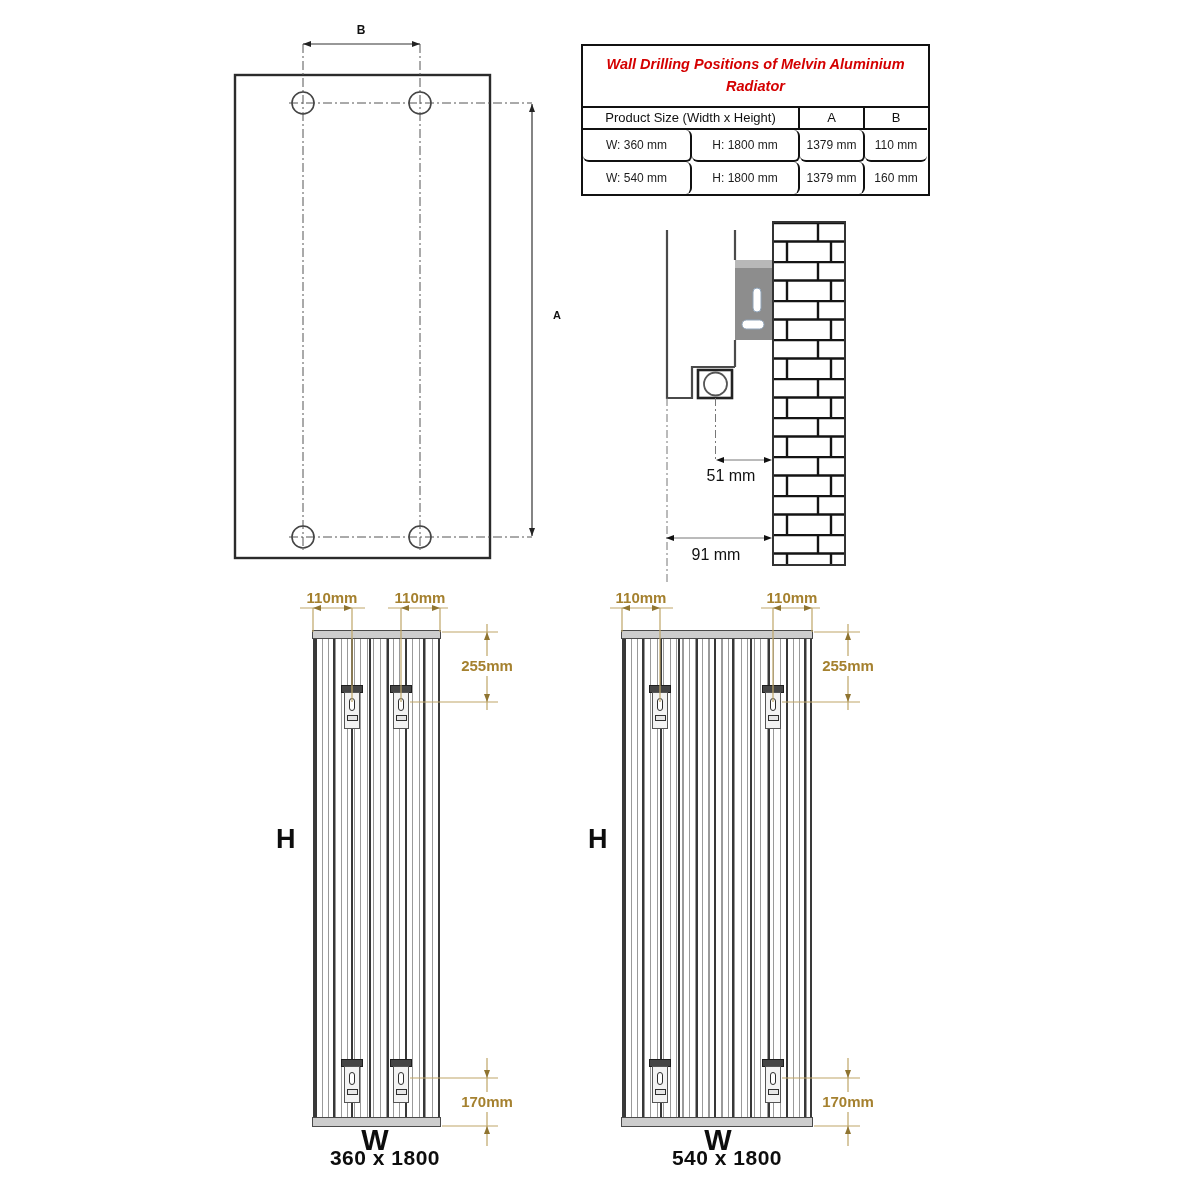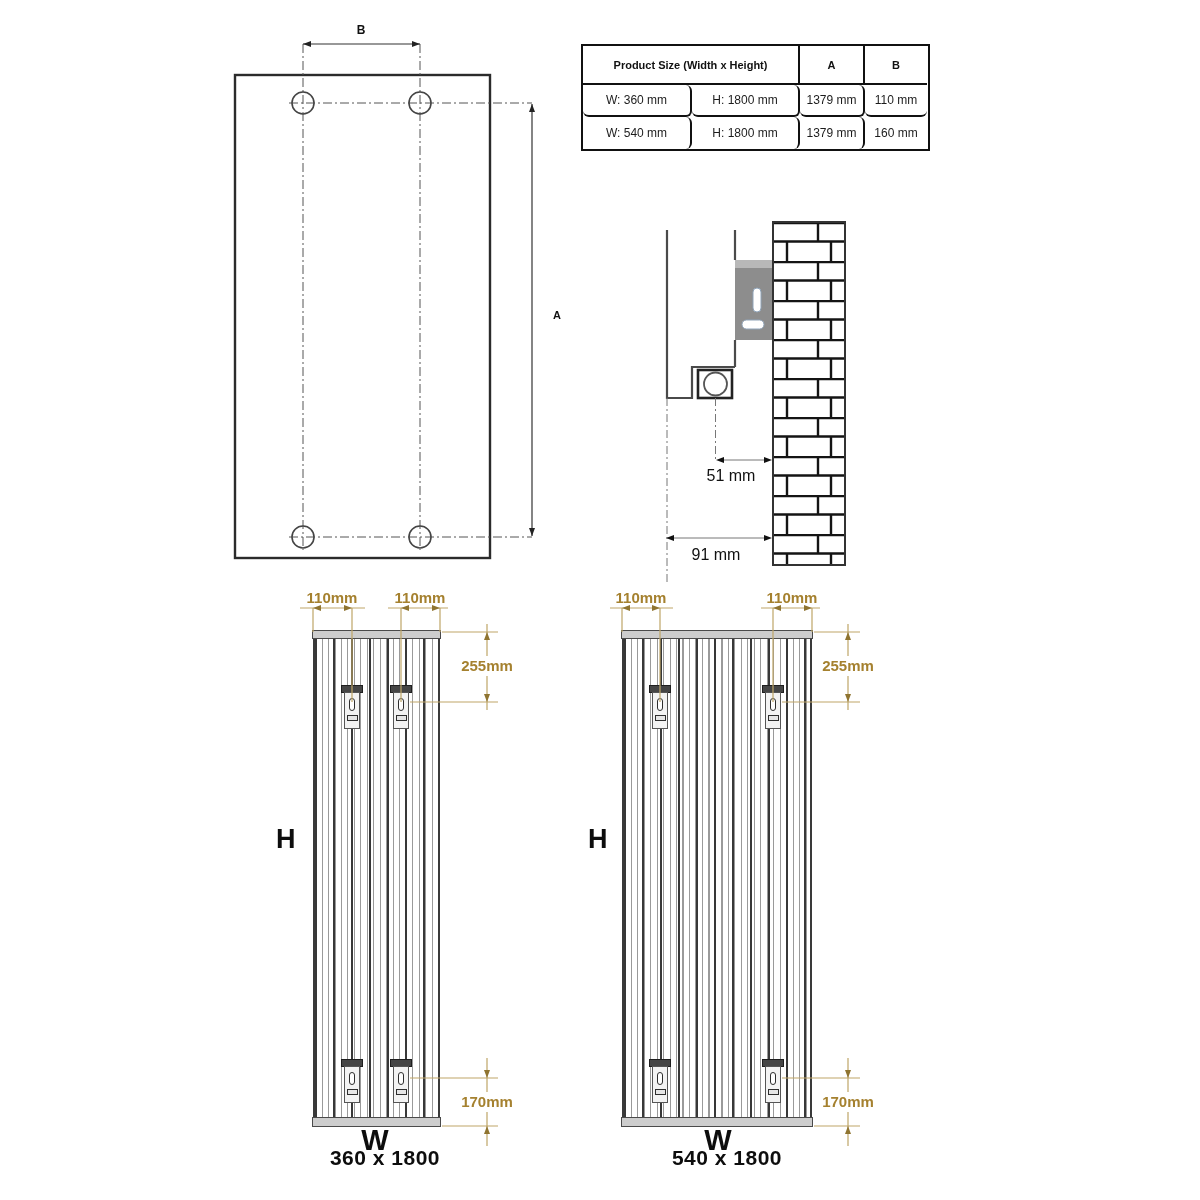--- a/index.html
+++ b/index.html
@@ -20,21 +20,21 @@
     color:#d40000; font-weight:bold; font-style:italic; font-size:14.5px; line-height:1.5;
   }
   .t-grid { display:grid; grid-template-columns:109px 108px 65px 62px; }
   .t-grid > div {
     display:flex; align-items:center; justify-content:center; text-align:center;
     border-right:2px solid #111; border-bottom:2px solid #111; box-sizing:border-box;
     background:#fff;
   }
   .t-grid > .last-col { border-right:none; }
   .t-grid > .last-row { border-bottom:none; }
-  .th { height:39px; font-weight:bold; font-size:11px; }
+  .th { height:22px; font-weight:normal; font-size:13px; }
   .th.span2 { grid-column:1 / 3; }
   .td { height:32px; font-size:12px; color:#1c1c1c;border-radius:6px; }
 
   
   .rad { position:absolute; background:#fff; }
   .rad-top, .rad-bottom {
     position:absolute; left:-1px; right:-1px; height:9px;
     background:#cdcdcd; border:1.2px solid #4a4a4a; box-sizing:border-box;
   }
   .rad-top { top:0; }
@@ -85,20 +85,21 @@
     <polygon points="220,30 212,27 212,33" fill="#222"></polygon>
     <text x="161" y="20" text-anchor="middle" font-size="12" font-weight="bold" fill="#111">B</text>
 
     <path d="M332 90 V522" stroke="#333" stroke-width="1.2"></path>
     <polygon points="332,90 329,98 335,98" fill="#222"></polygon>
     <polygon points="332,522 329,514 335,514" fill="#222"></polygon>
     <text x="353" y="305" font-size="11" font-weight="bold" fill="#111">A</text>
   </svg>
 
   <div class="spec-table">
+    <div class="t-title">Wall Drilling Positions of Melvin Aluminium Radiator</div>
     <div class="t-grid">
       <div class="th span2">Product Size (Width x Height)</div>
       <div class="th">A</div>
       <div class="th last-col">B</div>
 
       <div class="td">W: 360 mm</div>
       <div class="td">H: 1800 mm</div>
       <div class="td">1379 mm</div>
       <div class="td last-col">110 mm</div>
 

